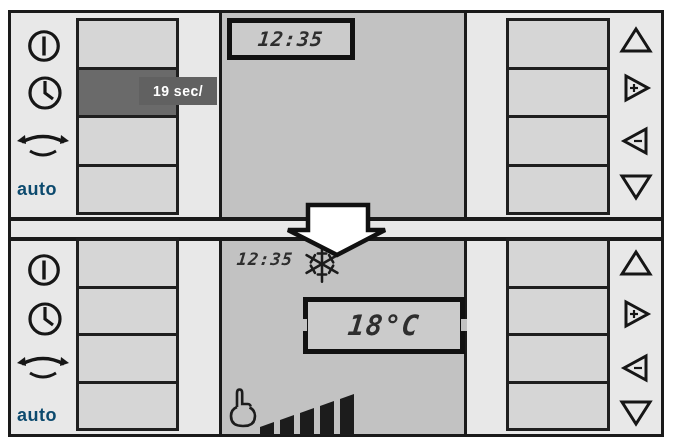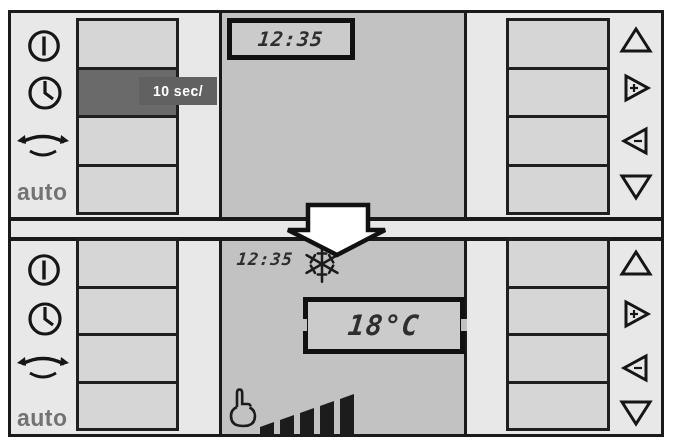--- a/index.html
+++ b/index.html
@@ -21,21 +21,21 @@
               font-weight:bold;font-size:14px;display:flex;align-items:center;
               justify-content:center;z-index:5;letter-spacing:0.5px;}
   .lcd-box{position:absolute;border:5px solid #111111;background:#cbcbcb;
            display:flex;align-items:center;justify-content:center;}
   .lcd-text{font-family:"DejaVu Sans Mono",monospace;font-weight:bold;
             font-style:italic;color:#2e2e2e;letter-spacing:1px;
             transform:skewX(-6deg);white-space:nowrap;}
   .lcd-free{position:absolute;font-family:"DejaVu Sans Mono",monospace;
             font-weight:bold;font-style:italic;color:#2e2e2e;
             letter-spacing:1px;transform:skewX(-6deg);white-space:nowrap;}
-  .auto-label{position:absolute;font-weight:bold;font-size:23px;color:#737373;
+  .auto-label{position:absolute;font-weight:bold;font-size:18px;color:#0c4a6e;
               letter-spacing:0.5px;}
   .notch{position:absolute;width:6px;height:12px;background:#c2c2c2;z-index:4;}
   svg{display:block;}
 </style>
 </head>
 <body>
 
 <div class="stage">
   <div class="frame">
 
@@ -64,21 +64,21 @@
     </div>
     <div class="auto-label" style="left:6px;top:166px;">auto</div>
 
     <div class="btn-stack" style="left:65px;top:5px;width:103px;height:197px;">
       <div class="btn-cell"></div>
       <div class="btn-cell active"></div>
       <div class="btn-cell"></div>
       <div class="btn-cell"></div>
     </div>
 
-    <div class="hint-label" style="left:128px;top:64px;width:78px;height:28px;">10 sec/</div>
+    <div class="hint-label" style="left:128px;top:64px;width:78px;height:28px;">19 sec/</div>
 
     <div class="lcd-area" style="top:0;height:204px;"></div>
     <div class="lcd-box" style="left:216px;top:5px;width:128px;height:42px;z-index:3;">
       <span class="lcd-text" style="font-size:20px;">12:35</span>
     </div>
 
     <div class="btn-stack" style="left:495px;top:5px;width:104px;height:197px;">
       <div class="btn-cell"></div>
       <div class="btn-cell"></div>
       <div class="btn-cell"></div>

